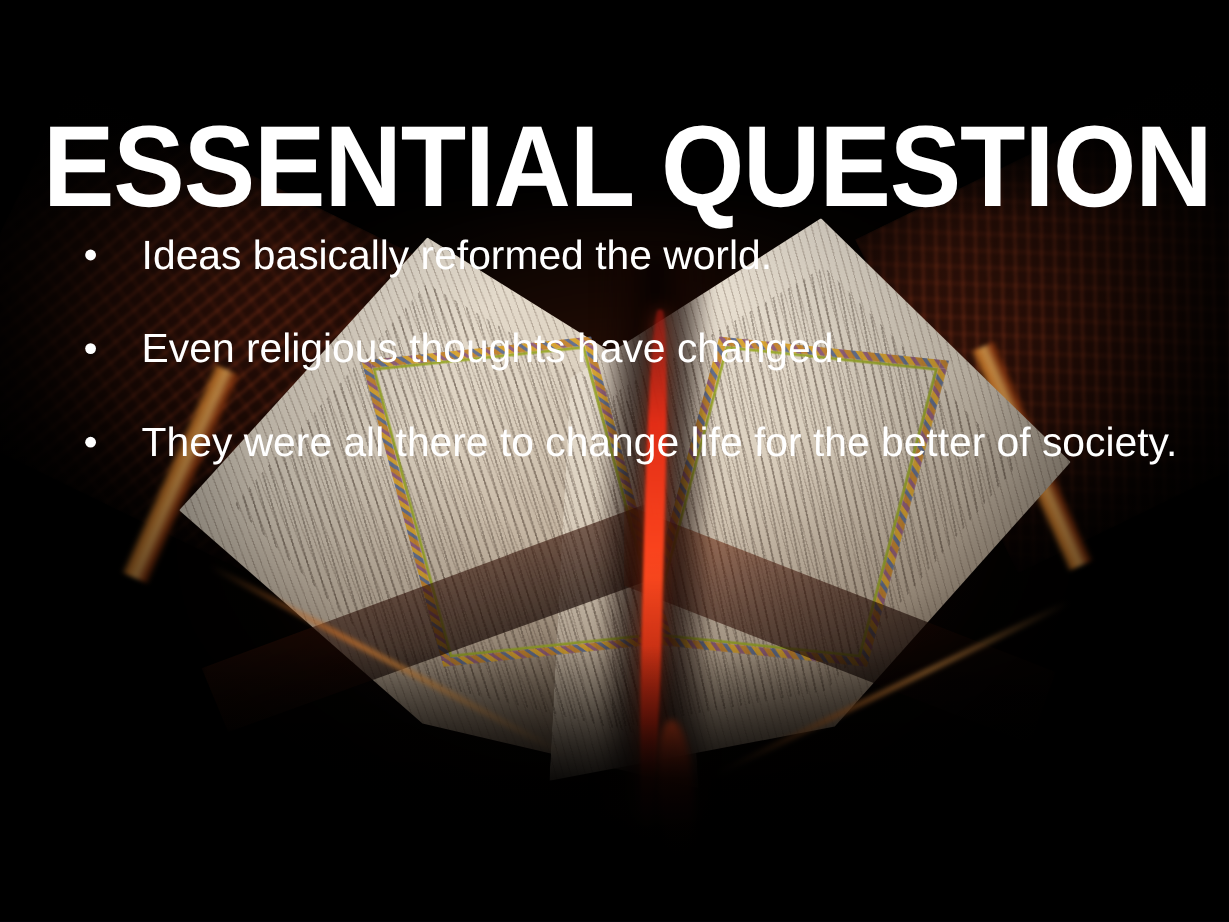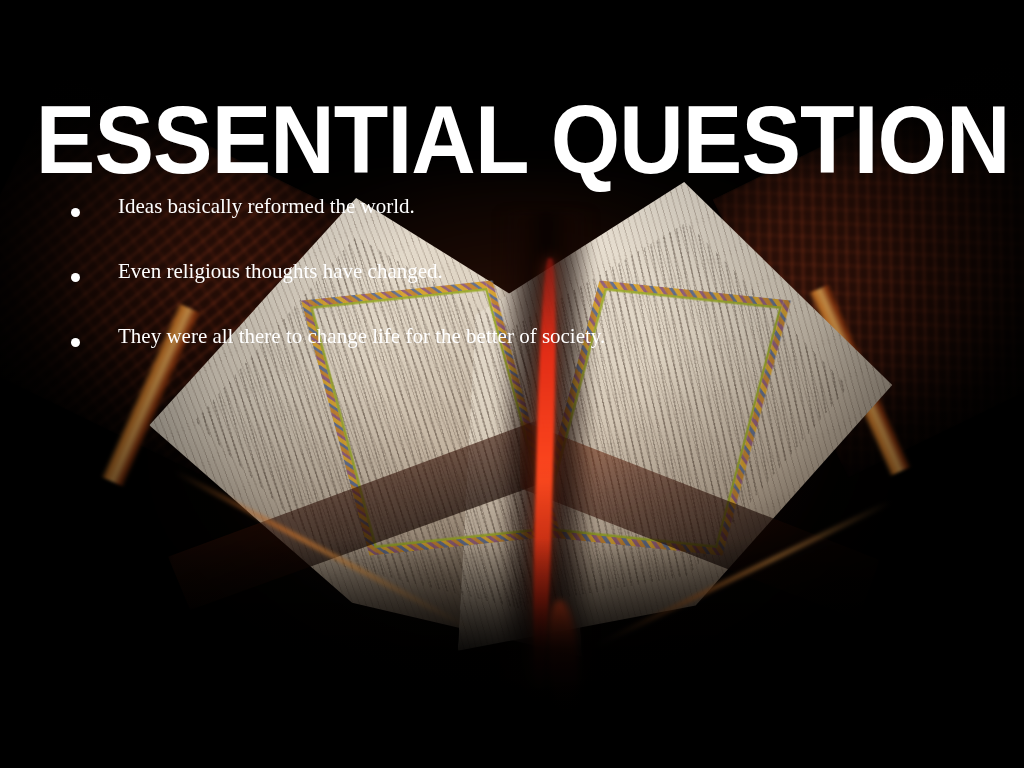--- a/index.html
+++ b/index.html
@@ -339,22 +339,22 @@
     top: 196px;
     right: 24px;
     list-style: none;
     margin: 0;
     padding: 0;
   }
   .bullet-item {
     position: relative;
     display: block;
     color: #ffffff;
-    font-family: Liberation Serif, serif;
-    font-size: 21px;
+    font-family: Liberation Sans, sans-serif;
+    font-size: 34px;
     line-height: 1.0;
     padding-left: 56px;
     margin-bottom: 44px;
     white-space: nowrap;
   }
   .bullet-dot {
     position: absolute;
     left: 9px;
     top: 12px;
     width: 9px;

